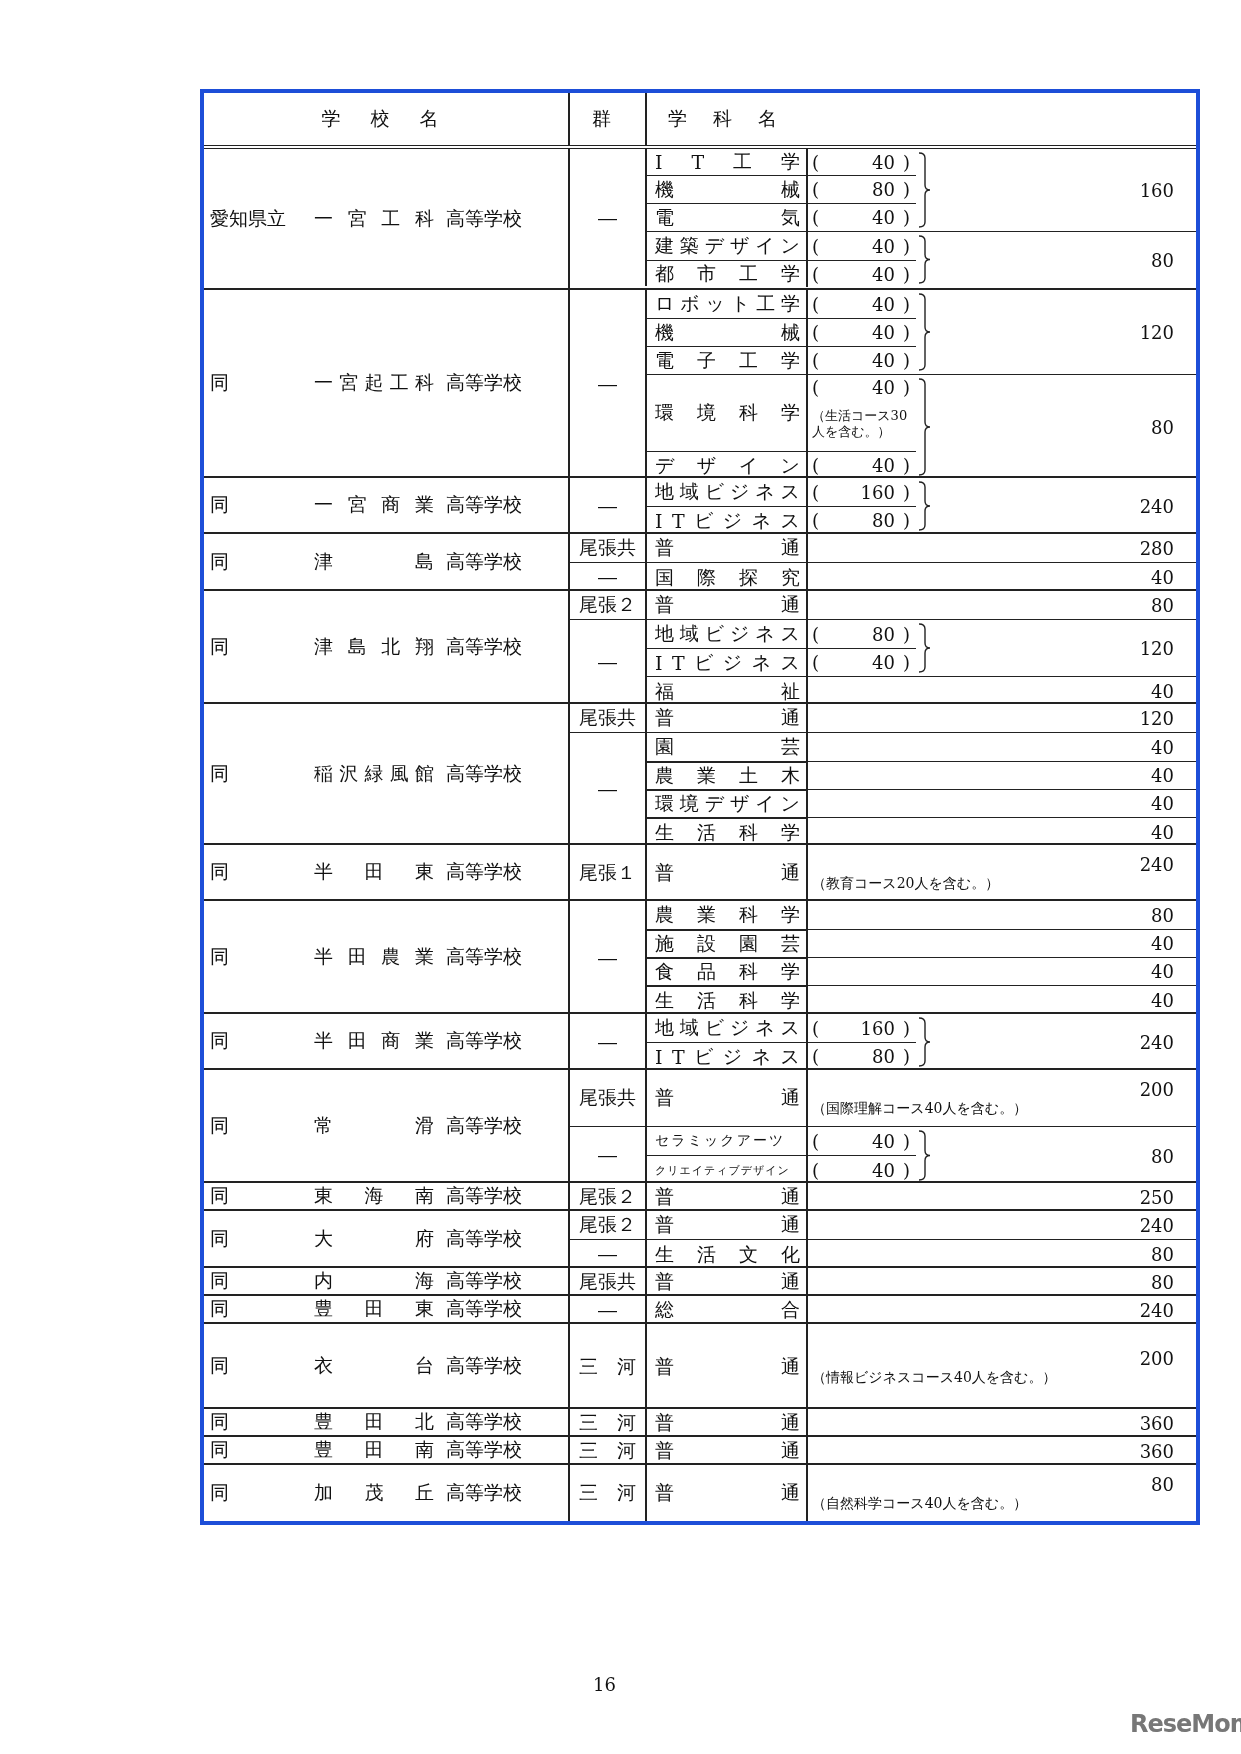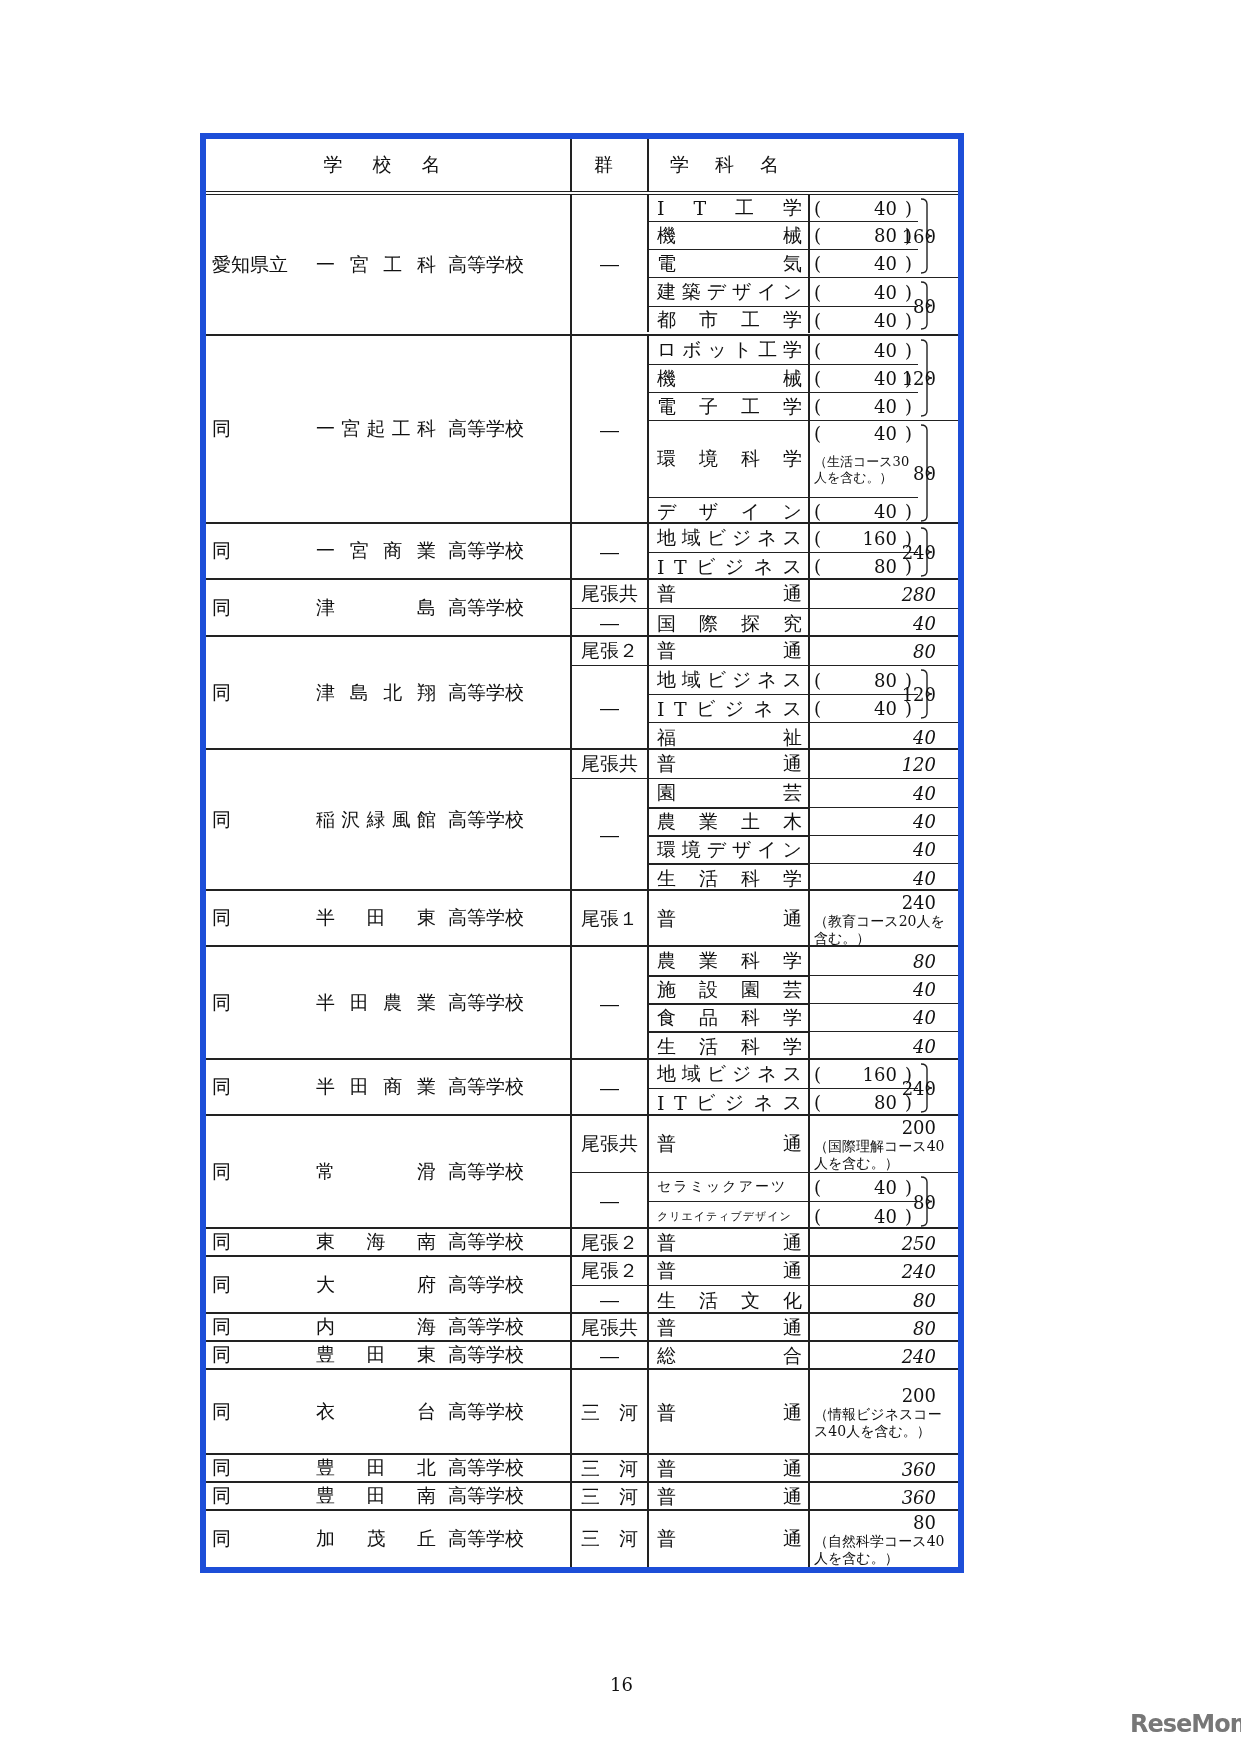--- a/index.html
+++ b/index.html
@@ -1,19 +1,19 @@
 <!DOCTYPE html>
 <html><head>
 <meta charset="utf-8">
 <style>
   html, body { margin:0; padding:0; background:#ffffff; }
   body { width:1241px; height:1754px; position:relative; overflow:hidden;
          font-family:"DejaVu Serif","Liberation Serif",serif; color:#111; }
-  #table { position:absolute; left:200px; top:89px; width:764px;
-           border:6px solid #1d4ed8; box-sizing:border-box;margin-top:44px; }
+  #table { position:absolute; left:200px; top:89px; width:1000px;
+           border:4px solid #1d4ed8; box-sizing:border-box; }
   .hdr { display:flex; height:56px; border-bottom:4px double #222; box-sizing:border-box; }
   .hcell { display:flex; align-items:center; justify-content:center; font-size:19px;
            letter-spacing:12px; border-right:2px solid #222; box-sizing:border-box; }
   .hcell:last-child { border-right:none; letter-spacing:10px; }
   .c1 { width:366px; } .c2 { width:77px; } .c3 { width:161px; } .c4 { width:228px; }
   .grp { display:flex; border-bottom:2px solid #222; box-sizing:border-box; }
   .grp:last-child { border-bottom:none; }
   .school { width:366px; border-right:2px solid #222; box-sizing:border-box; position:relative;
             font-size:19px; }
   .school .pref { position:absolute; left:6px; }
@@ -29,25 +29,25 @@
   .line:first-child { border-top:none; }
   .dept { width:161px; border-right:2px solid #222; box-sizing:border-box; display:flex;
           align-items:center; justify-content:space-between; padding:0 6px 0 8px; font-size:19px; }
   .dept.small { font-size:14px; justify-content:flex-start; letter-spacing:2px; }
   .dept.tiny { font-size:11px; justify-content:flex-start; letter-spacing:1px; }
   .rec { flex:1; display:flex; align-items:center; position:relative; font-size:18px; }
   .sgroup { display:flex; flex-direction:column; position:relative; }
   .pc { width:108px; display:flex; align-items:center; justify-content:space-between;
         padding:0 6px 0 4px; box-sizing:border-box; font-size:18px; }
   .grptotal { position:absolute; right:22px; top:50%; transform:translateY(-50%); font-size:18px; }
-  .num { margin-left:auto; padding-right:22px; font-size:18px;font-style:italic; }
+  .num { margin-left:auto; padding-right:22px; font-size:18px; }
   .stack { display:flex; flex-direction:column; width:100%; padding:0 6px 0 4px; box-sizing:border-box; }
   .stack .n { align-self:flex-end; padding-right:16px; font-size:18px; }
   .stack .t { font-size:14px; line-height:17px; }
-  #page-no { position:absolute; left:610px; top:1674px; font-size:18px; }
+  #page-no { position:absolute; left:593px; top:1674px; font-size:18px; }
   #watermark { position:absolute; left:1130px; top:1710px; font-family:"DejaVu Sans","Liberation Sans",sans-serif;
                font-weight:bold; font-size:24px; color:#777; letter-spacing:-1px; }
 </style>
 </head>
 <body>
 
 <div id="table">
   <div class="hdr">
     <div class="hcell c1">学 校 名</div>
     <div class="hcell c2">群</div>

